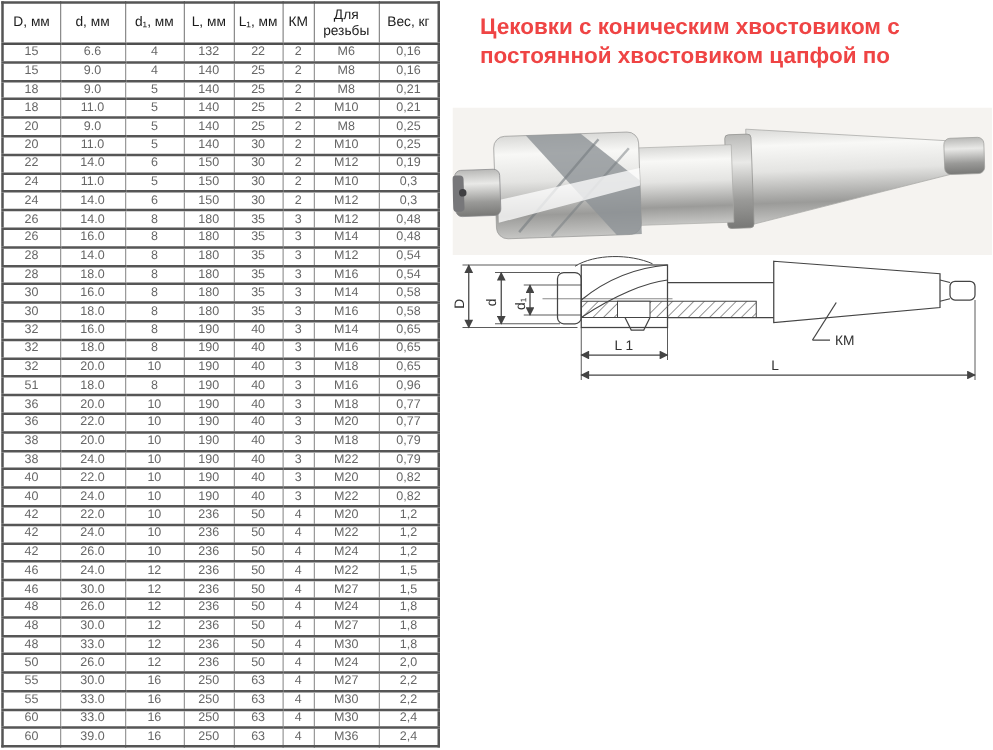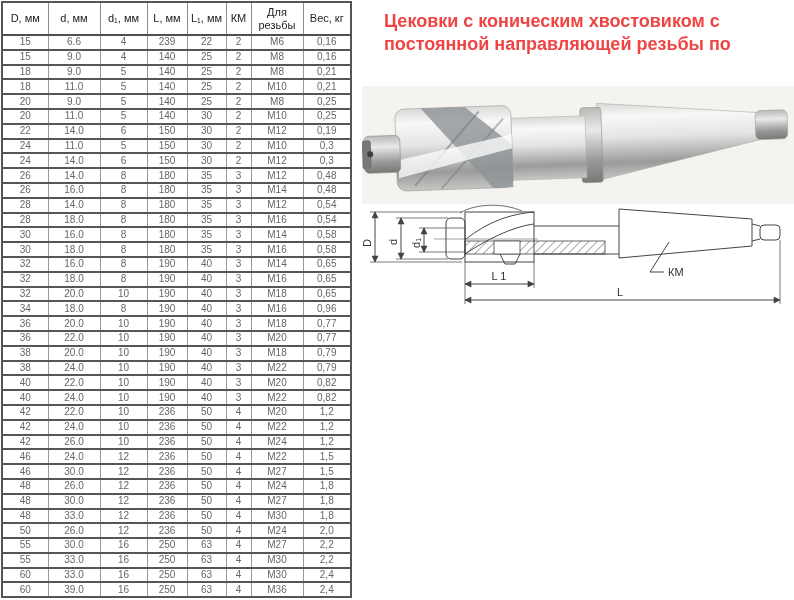--- a/index.html
+++ b/index.html
@@ -47,21 +47,21 @@
           <th>КМ</th>
           <th>Для резьбы</th>
           <th>Вес, кг</th>
         </tr>
     </thead>
     <tbody>
         <tr>
           <td>15</td>
           <td>6.6</td>
           <td>4</td>
-          <td>239</td>
+          <td>132</td>
           <td>22</td>
           <td>2</td>
           <td>М6</td>
           <td>0,16</td>
         </tr>
         <tr>
           <td>15</td>
           <td>9.0</td>
           <td>4</td>
           <td>140</td>
@@ -224,21 +224,21 @@
           <td>32</td>
           <td>20.0</td>
           <td>10</td>
           <td>190</td>
           <td>40</td>
           <td>3</td>
           <td>М18</td>
           <td>0,65</td>
         </tr>
         <tr>
-          <td>34</td>
+          <td>51</td>
           <td>18.0</td>
           <td>8</td>
           <td>190</td>
           <td>40</td>
           <td>3</td>
           <td>М16</td>
           <td>0,96</td>
         </tr>
         <tr>
           <td>36</td>
@@ -428,21 +428,21 @@
           <td>63</td>
           <td>4</td>
           <td>М36</td>
           <td>2,4</td>
         </tr>
       </tbody>
   </table>
 
   <div class="title">
     <div>Цековки с коническим хвостовиком с</div>
-    <div>постоянной направляющей резьбы по</div>
+    <div>постоянной хвостовиком цапфой по</div>
   </div>
 
   <svg class="photo" viewBox="0 0 432 118" xmlns="http://www.w3.org/2000/svg">
     <defs>
       <linearGradient id="gm" x1="0" y1="0" x2="0" y2="1">
         <stop offset="0" stop-color="#d9d9d7"></stop>
           <stop offset="0.18" stop-color="#f8f8f6"></stop>
         <stop offset="0.45" stop-color="#e4e4e2"></stop>
           <stop offset="0.78" stop-color="#9b9b99"></stop>
         <stop offset="1" stop-color="#c6c6c4"></stop>

